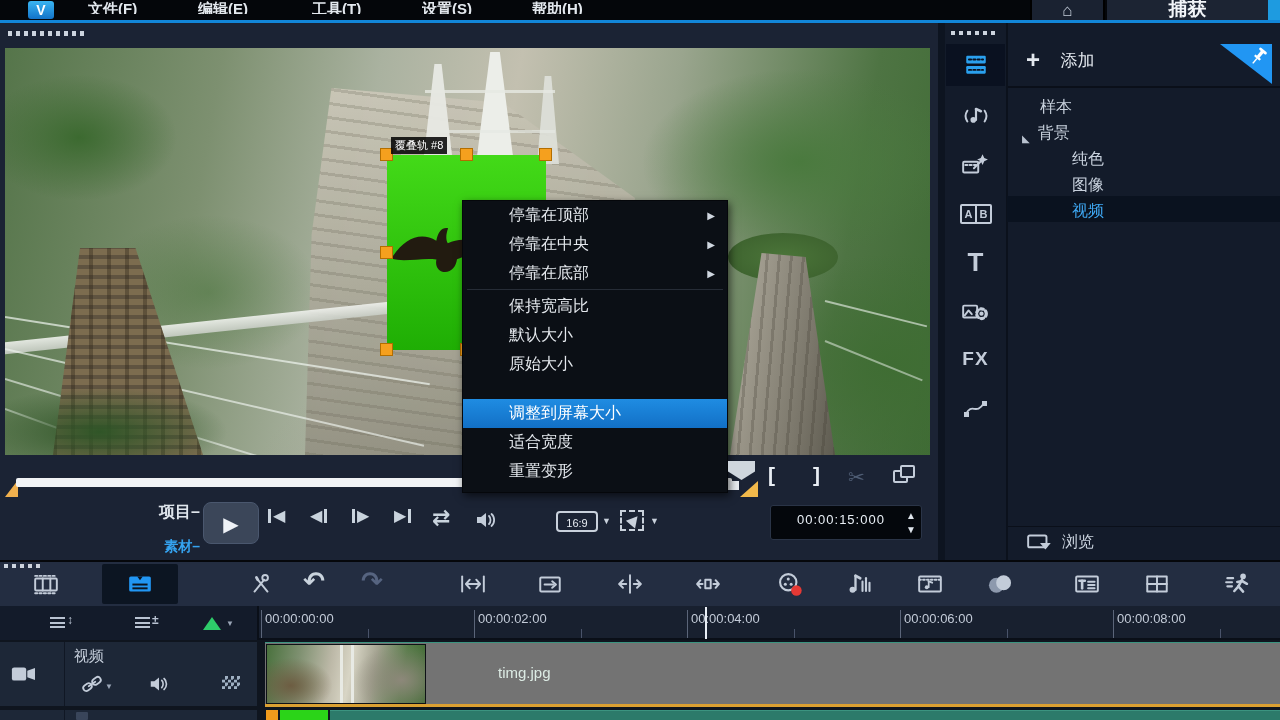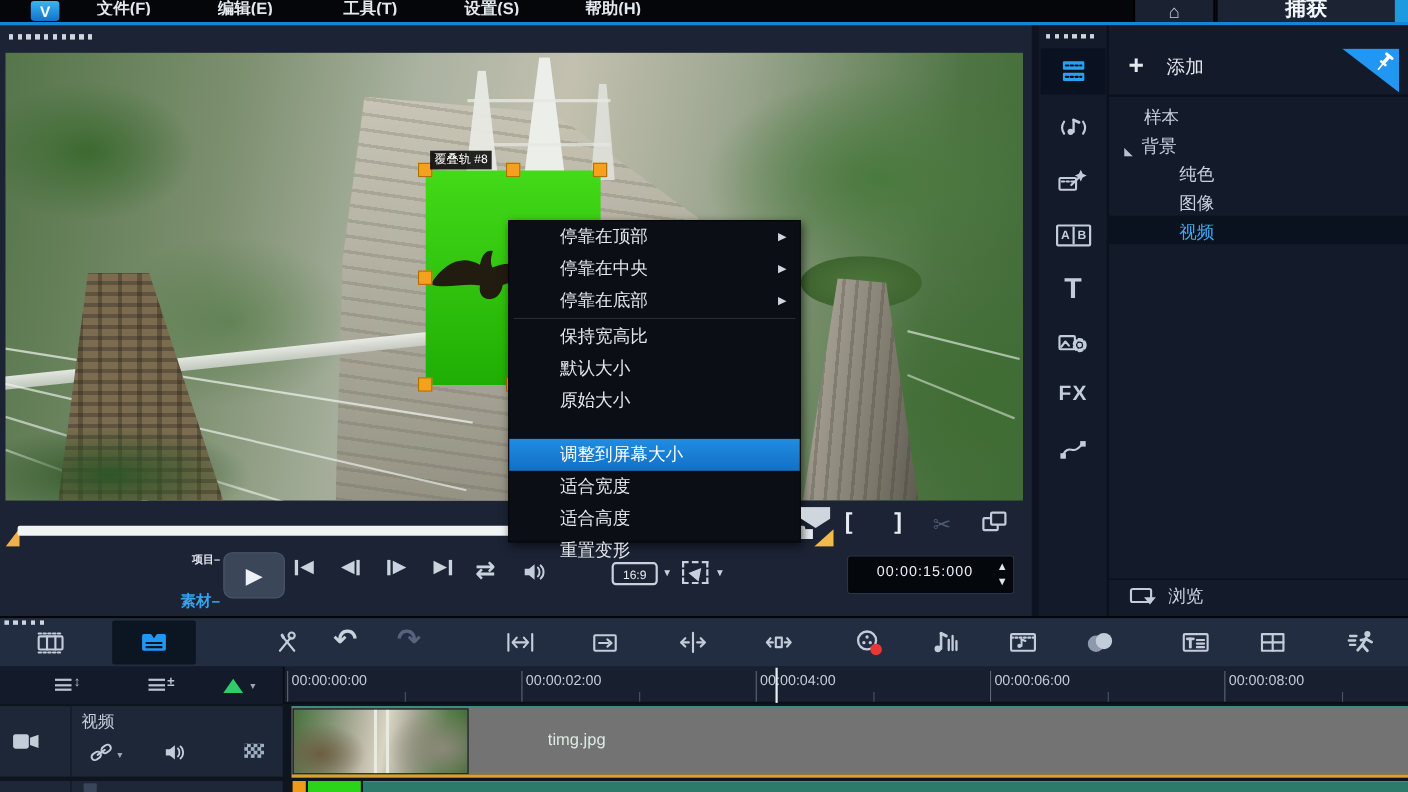--- a/index.html
+++ b/index.html
@@ -122,37 +122,34 @@
     <div class="cm-row">
         <span>原始大小</span>
       </div>
     <div class="cm-row sel">
         <span>调整到屏幕大小</span>
       </div>
     <div class="cm-row">
         <span>适合宽度</span>
       </div>
     <div class="cm-row">
-        <span>适合高度</span>
-      </div>
-    <div class="cm-row">
         <span>重置变形</span>
       </div>
   </div>
   <div class="abs" style="left:728px;top:461px;width:27px;height:19px;background:#cfd6dd;clip-path:polygon(0 0,100% 0,100% 55%,50% 100%,0 55%);z-index:21;"></div>
 
   <div class="abs txt" style="left:768px;top:463px;color:#e8edf3;font-size:21px;font-weight:700;">[</div>
   <div class="abs txt" style="left:813px;top:463px;color:#e8edf3;font-size:21px;font-weight:700;">]</div>
   <div class="abs txt" style="left:848px;top:465px;color:#4f5d74;font-size:20px;">✂</div>
   <div class="abs" style="left:893px;top:465px;width:24px;height:20px;">
     <div class="abs" style="left:0;top:5px;width:15px;height:13px;border:2px solid #c3ccd9;border-radius:2px;"></div>
     <div class="abs" style="left:7px;top:0;width:15px;height:13px;border:2px solid #c3ccd9;border-radius:2px;background:#1b2334;"></div>
   </div>
 
-  <div class="abs txt" style="left:150px;top:502px;width:50px;text-align:right;color:#dfe5ec;font-size:10px;font-weight:700;"><span>项目</span><span>–</span></div>
+  <div class="abs txt" style="left:150px;top:502px;width:50px;text-align:right;color:#dfe5ec;font-size:16px;font-weight:700;"><span>项目</span><span>–</span></div>
   <div class="abs txt" style="left:150px;top:538px;width:50px;text-align:right;color:#35a3f0;font-size:14px;font-weight:700;"><span>素材</span><span>–</span></div>
   <div class="abs" style="left:203px;top:502px;width:56px;height:42px;background:#3b4659;border:1px solid #4a576e;border-radius:8px;text-align:center;">
     <span style="color:#eef2f7;font-size:20px;line-height:42px;">▶</span>
   </div>
   <div class="abs transport" style="left:268px;top:509px;">
       <div class="tbar"></div>
       <span class="tri">◀</span>
     </div>
   <div class="abs transport" style="left:310px;top:509px;">
       <span class="tri">◀</span>

